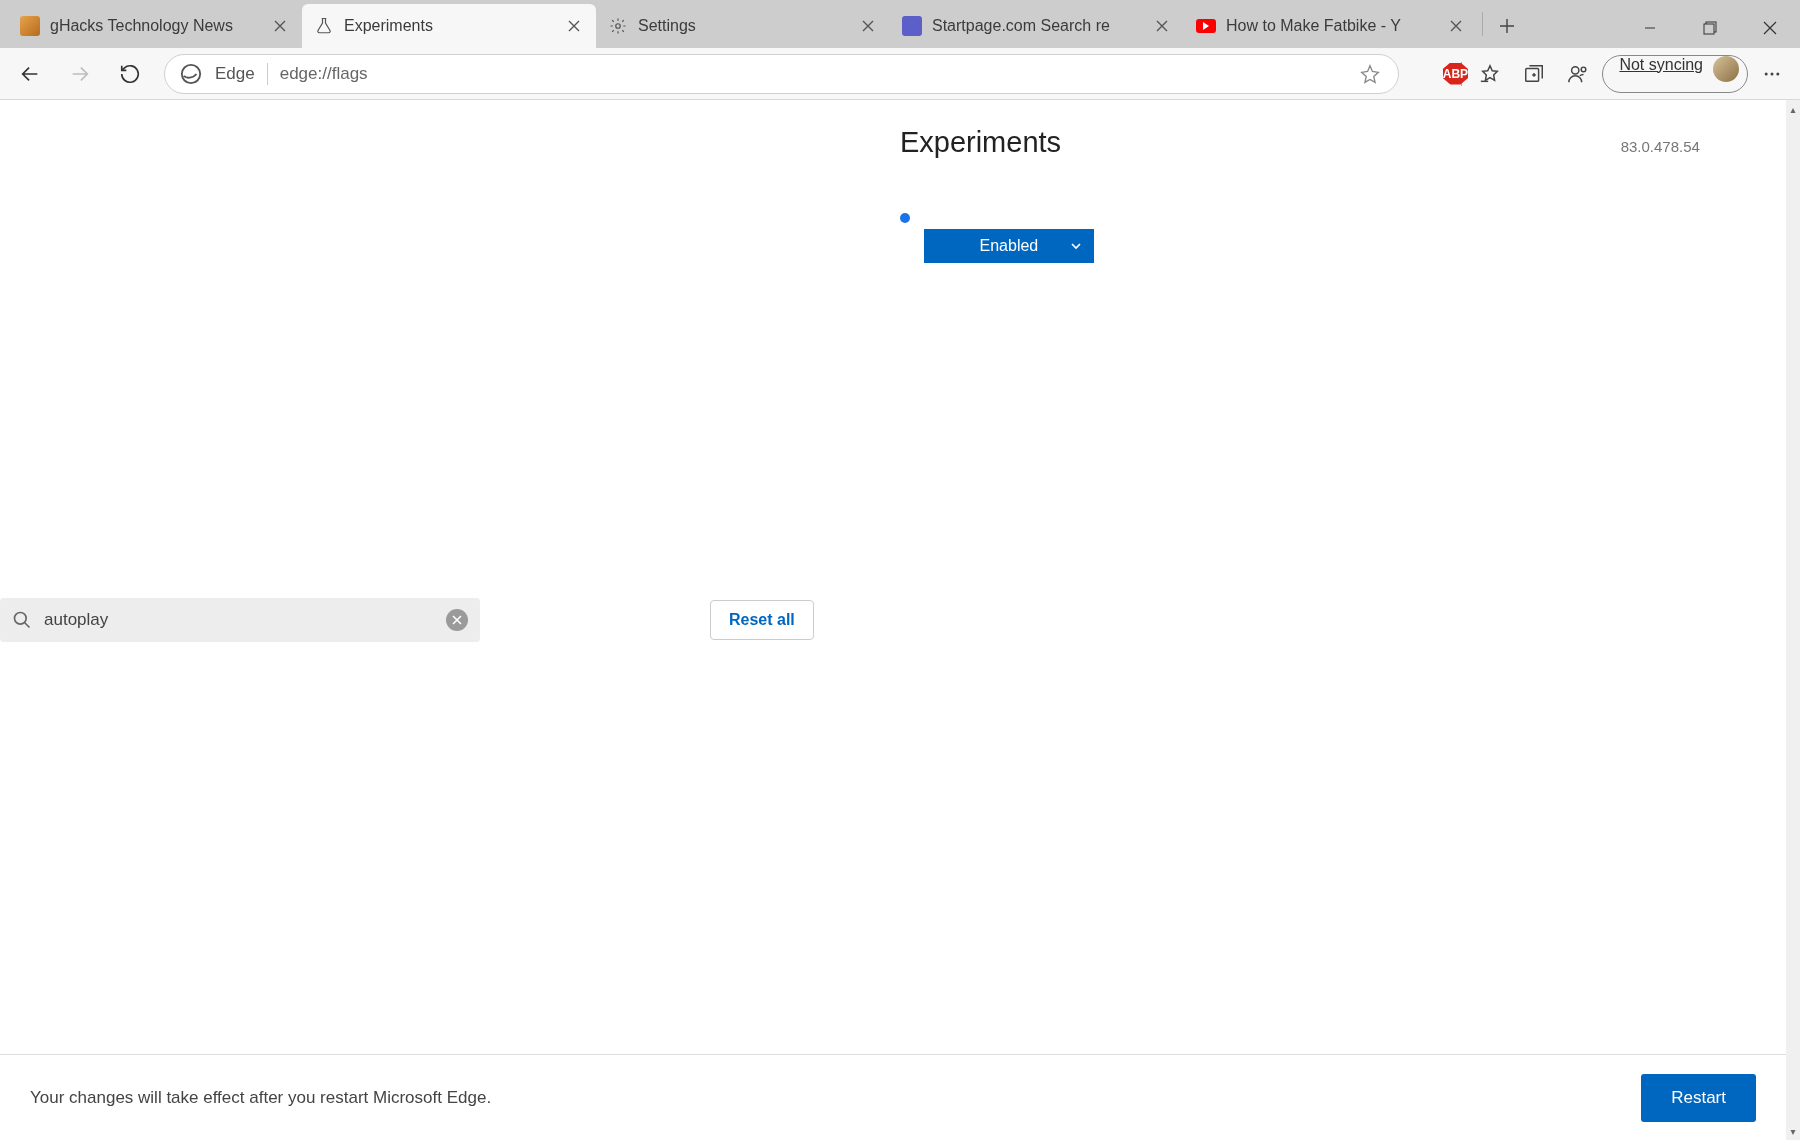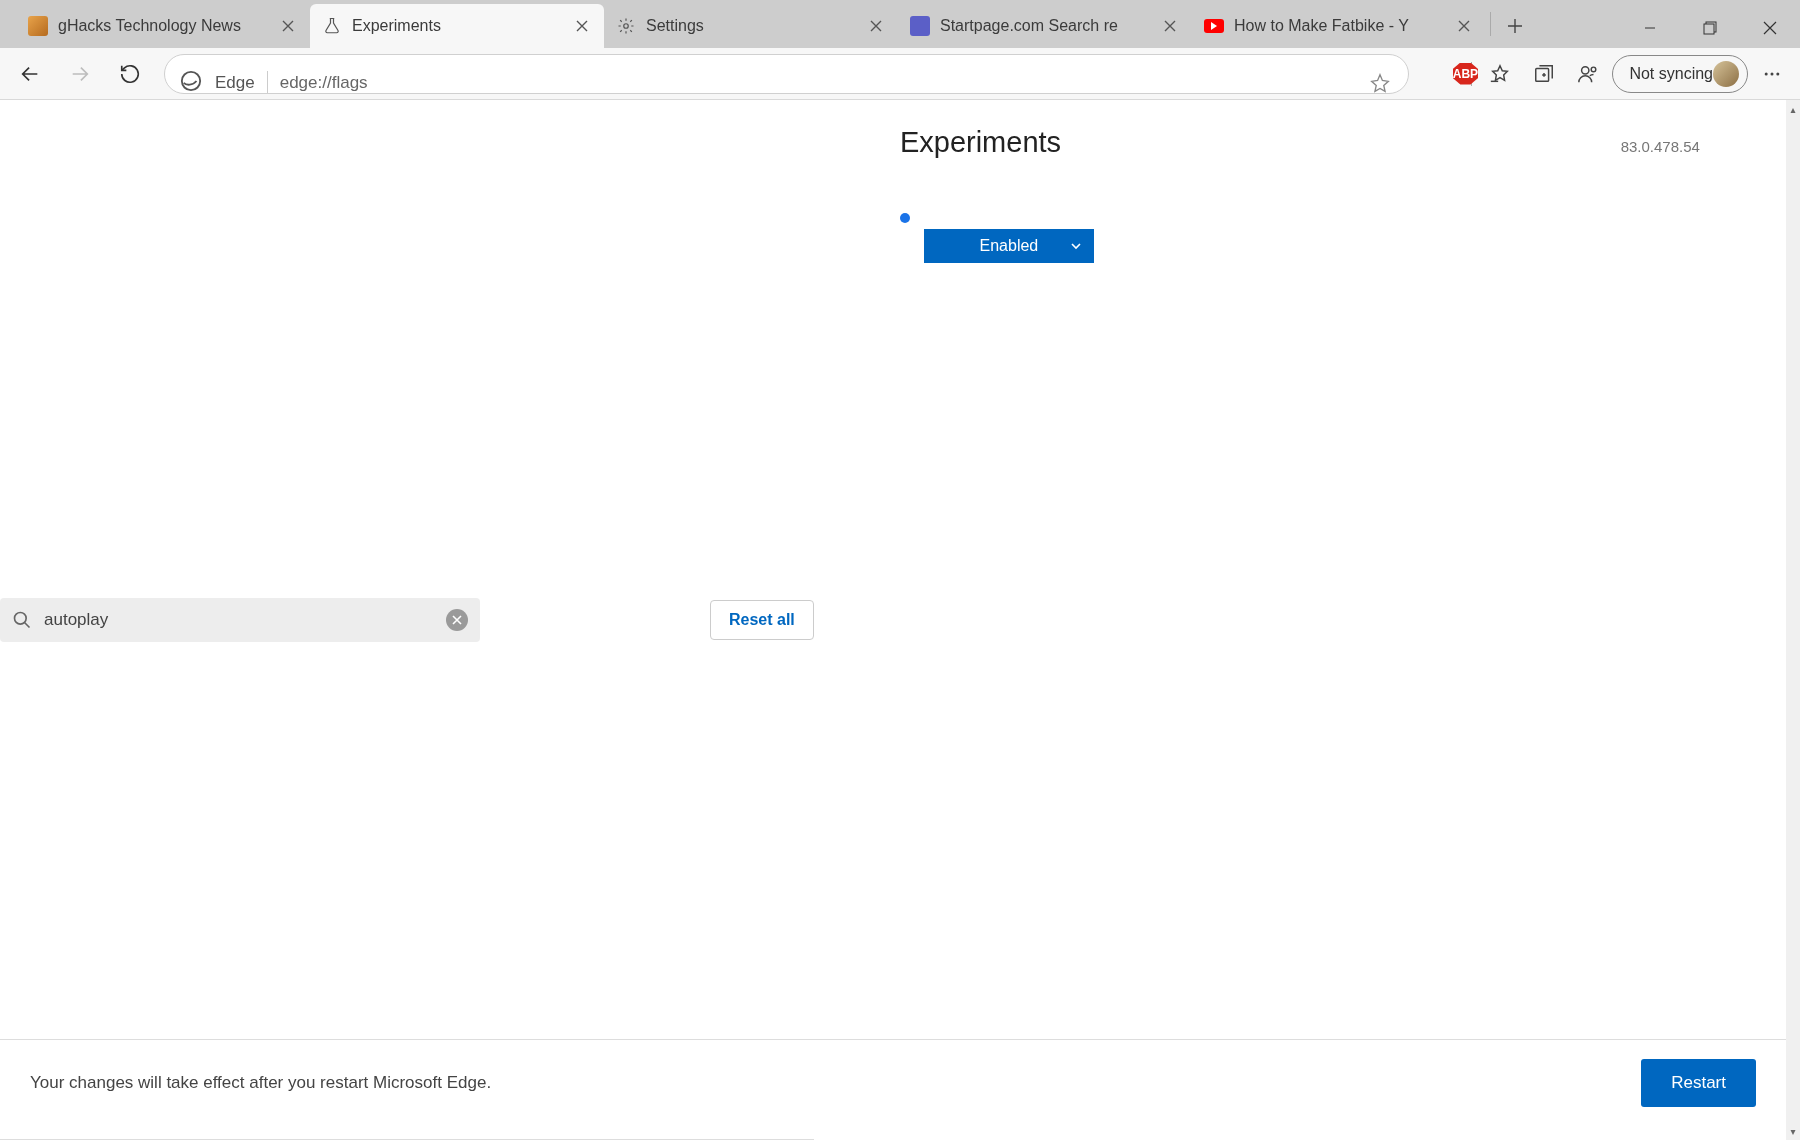--- a/index.html
+++ b/index.html
@@ -1,44 +1,44 @@
 <!DOCTYPE html>
 <html><head>
 <meta charset="utf-8">
 <style>
 * { margin:0; padding:0; box-sizing:border-box; font-family:"Segoe UI",Arial,sans-serif; }
 body { width:1800px; height:1140px; background:#fff; overflow:hidden; position:relative; }
 
 
-.titlebar { height:48px; background:#cdcdcd; display:flex; align-items:flex-end;padding-left:8px; }
+.titlebar { height:48px; background:#cdcdcd; display:flex; align-items:flex-end; }
 .tabs { display:flex; height:48px; align-items:flex-end; padding-left:8px; }
 .tab { height:44px; width:294px; display:flex; align-items:center; padding:0 12px; font-size:16px; color:#3b3b3b; border-top-left-radius:6px; border-top-right-radius:6px; position:relative; gap:10px; cursor:default; }
 .tab.active { background:#f7f7f7; }
 .tab-title { flex:1; white-space:nowrap; overflow:hidden; text-overflow:ellipsis; }
 .tab-close { width:20px; height:20px; display:flex; align-items:center; justify-content:center; color:#555; font-size:14px; }
 .tab-favicon { width:20px; height:20px; display:flex; align-items:center; justify-content:center; }
 .newtab { width:40px; height:44px; display:flex; align-items:center; justify-content:center; color:#444; font-size:20px; }
 .window-controls { margin-left:auto; display:flex; }
 .win-btn { width:60px; height:40px; display:flex; align-items:center; justify-content:center; color:#333; }
 .divider-v { width:1px; height:24px; background:#aaa; align-self:center; margin:0 4px; }
 
 
 .navbar { height:52px; background:#f7f7f7; border-bottom:1px solid #d9d9d9; display:flex; align-items:center; padding:0 8px; gap:6px; }
 .nav-icon { width:44px; height:44px; display:flex; align-items:center; justify-content:center; color:#333; border-radius:4px; }
 .nav-icon.disabled { color:#b8b8b8; }
-.omnibox { flex:1; height:40px; margin-left:6px; background:#fff; border:1px solid #d0d0d0; border-radius:20px; display:flex; align-items:flex-end; padding:0 14px; gap:12px; }
+.omnibox { flex:1; height:40px; margin-left:6px; background:#fff; border:1px solid #d0d0d0; border-radius:20px; display:flex; align-items:center; padding:0 14px; gap:12px; }
 .omni-logo { width:24px; height:24px; display:flex; align-items:center; justify-content:center; }
 .omni-label { color:#555; font-size:17px; }
 .omni-sep { width:1px; height:22px; background:#ccc; }
 .omni-url { color:#666; font-size:17px; flex:1; }
 .omni-star { color:#888; width:24px; }
 .right-icons { display:flex; align-items:center; gap:4px; margin-left:8px; }
 .tool-icon { width:40px; height:40px; display:flex; align-items:center; justify-content:center; color:#444; }
 .abp { width:32px; height:22px; background:#d8261c; border-radius:3px; color:#fff; font-size:12px; font-weight:bold; display:flex; align-items:center; justify-content:center; transform:rotate(0deg); clip-path:polygon(30% 0%,70% 0%,100% 30%,100% 70%,70% 100%,30% 100%,0% 70%,0% 30%);margin-left:44px; }
-.sync-pill { height:38px; border:1px solid #888; border-radius:20px; display:flex; align-items:center; padding:0 8px 0 16px; font-size:16px; color:#333; }
+.sync-pill { height:38px; border:1px solid #888; border-radius:20px; display:flex; align-items:flex-start; padding:0 8px 0 16px; gap:10px; font-size:16px; color:#333;text-decoration:underline; }
 .avatar { width:26px; height:26px; border-radius:50%; background:linear-gradient(135deg,#d6c39a,#8c6f44); }
 
 
 .page { position:absolute; top:100px; left:0; right:14px; bottom:0; background:#fff; display:flex; flex-direction:row; }
 .search-row { display:flex; align-items:center; justify-content:center; padding:14px 0; gap:230px; border-bottom:1px solid #ddd; }
 .search-wrap { position:relative; }
 .search-box { width:480px; height:44px; background:#ededed; border:none; border-radius:4px; padding:0 44px; font-size:17px; color:#444; outline:none; }
 .search-left-icon { position:absolute; left:12px; top:12px; color:#666; }
 .search-clear { position:absolute; right:12px; top:11px; width:22px; height:22px; border-radius:50%; background:#9a9a9a; color:#fff; display:flex; align-items:center; justify-content:center; font-size:12px; }
 .reset-btn { height:40px; padding:0 18px; border:1px solid #ccc; background:#fff; color:#0067c0; border-radius:4px; font-size:16px;font-weight:bold; }
@@ -56,21 +56,21 @@
 .dot { width:10px; height:10px; border-radius:50%; background:#1a73e8; margin-top:6px; flex-shrink:0; }
 .flag-main { flex:1; }
 .flag-title { font-size:17px; font-weight:600; color:#222; }
 .hl { background:#ffeb3b; }
 .flag-desc { font-size:16px; color:#555; margin-top:6px; line-height:1.4; }
 .flag-hash { font-size:16px; color:#555; text-decoration:underline; display:inline-block; margin-top:4px; }
 .flag-select { width:170px; height:34px; background:#0067c0; color:#fff; display:flex; align-items:center; justify-content:center; gap:30px; font-size:16px; align-self:flex-start; margin-top:22px; position:relative; }
 .flag-select .chev { position:absolute; right:12px; font-size:13px; }
 
 
-.footer { position:absolute; left:0; right:14px; bottom:15px; height:86px; border-top:1px solid #ddd; display:flex; align-items:center; justify-content:space-between; padding:0 30px; background:#fff; }
+.footer { position:absolute; left:0; right:14px; bottom:0; height:86px; border-top:1px solid #ddd; display:flex; align-items:center; justify-content:space-between; padding:0 30px; background:#fff; }
 .footer-msg { color:#444; font-size:17px; }
 .restart-btn { background:#0067c0; color:#fff; border:none; padding:14px 30px; font-size:17px; border-radius:3px; }
 
 
 .scrollbar { position:absolute; right:0; top:100px; bottom:0; width:14px; background:#f0f0f0; }
 .scroll-arrow { height:18px; display:flex; align-items:center; justify-content:center; color:#666; font-size:10px; }
 .scroll-track { position:absolute; top:18px; bottom:18px; left:0; right:0; }
 
 svg { display:block; }
 .fav-ghacks{width:20px;height:20px;background:linear-gradient(135deg,#e8a34a,#b56a1e);border-radius:3px;}

